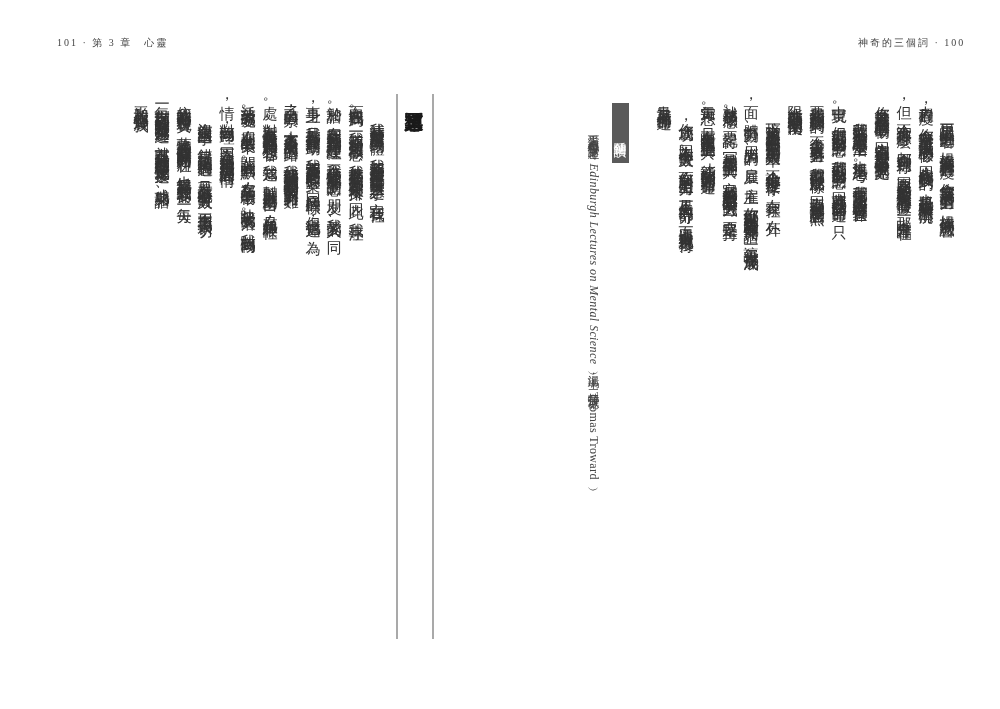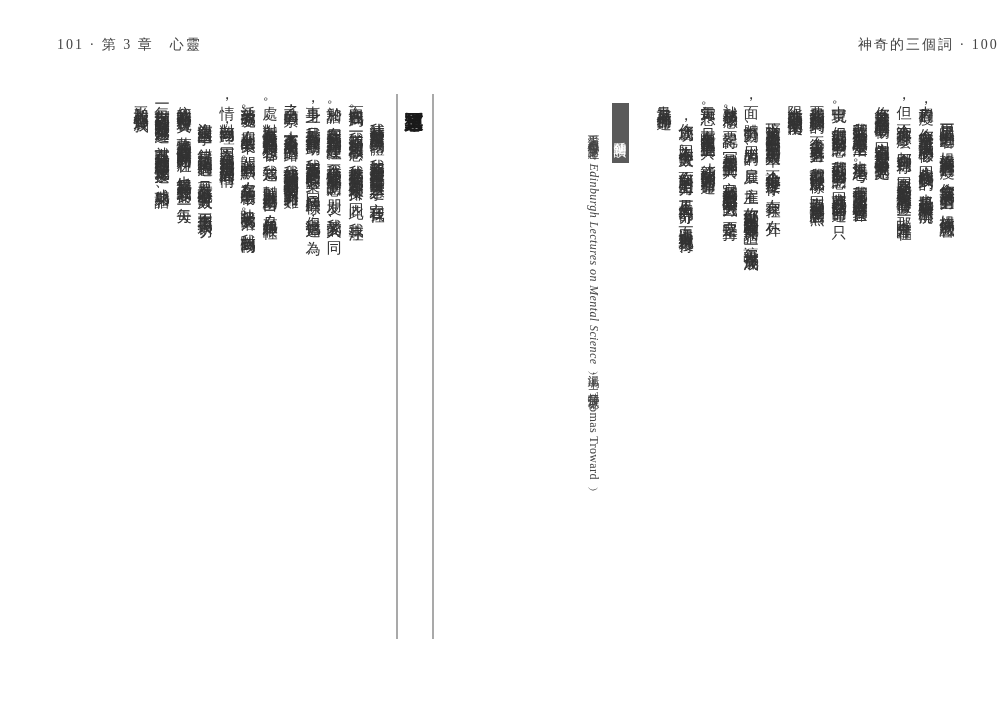--- a/index.html
+++ b/index.html
@@ -11,21 +11,21 @@
       width: 1000px;
       height: 709px;
       position: relative;
       overflow: hidden;
       font-family: "DejaVu Serif", "Liberation Serif", serif;
       color: #2a2a2a;
     }
     .header {
       position: absolute;
       top: 36px;
-      font-size: 14px;
+      font-size: 10px;
       color: #444;
       letter-spacing: 2px;
       white-space: nowrap;
       font-family: "Liberation Serif", "DejaVu Serif", serif;
     }
     .header.left { left: 57px; }
     .header.right { left: 858px; }
 
     
     .col {

